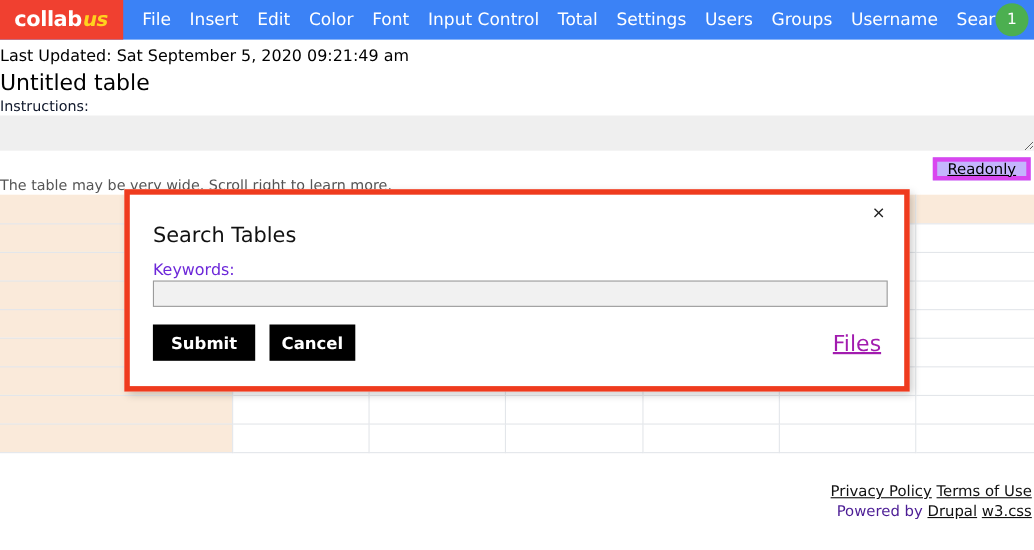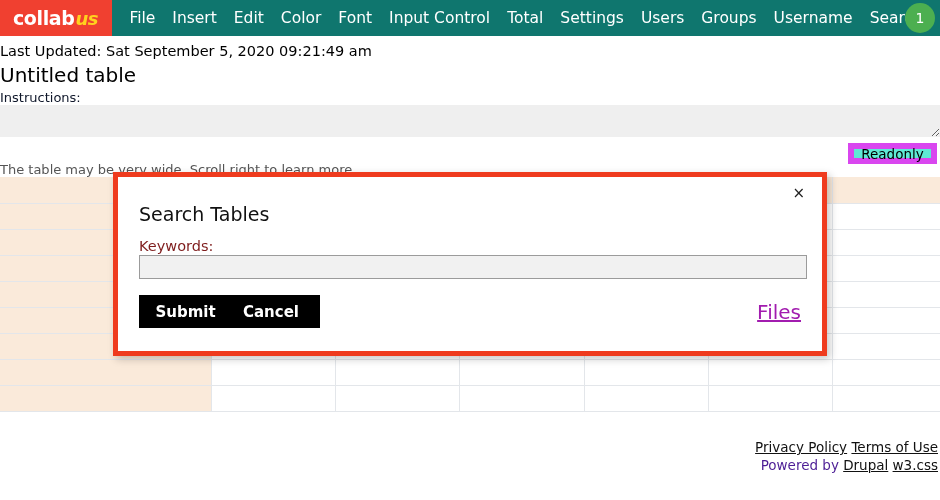--- a/index.html
+++ b/index.html
@@ -8,21 +8,21 @@
     width: 940px; height: 500px;
     background: #ffffff;
     font-family: "DejaVu Sans", "Liberation Sans", sans-serif;
     overflow: hidden;
   }
   #page { position: relative; width: 940px; height: 500px; background: #fff; }
 
   
   .menubar {
     position: absolute; left: 0; top: 0; width: 940px; height: 36px;
-    background: #0f766e; display: flex; align-items: stretch;
+    background: #3b82f6; display: flex; align-items: stretch;
   }
   .logo {
     background: #f04030; color: #fff; display: flex; align-items: center;
     padding: 0 14px 0 13px; height: 36px;
   }
   .logo-main { font-size: 19px; font-weight: bold; letter-spacing: -0.4px; color:#fff; }
   .logo-sub  { font-size: 18px; font-weight: bold; font-style: italic; color: #ffd21e;
                letter-spacing: -0.5px; margin-left: 1px; }
   .menu-items { display: flex; align-items: center; height: 36px; padding-left: 9px; }
   .menu-item {
@@ -38,22 +38,22 @@
   
   .last-updated { position: absolute; left: 0; top: 43px; font-size: 14.5px; color: #000; }
   .table-title  { position: absolute; left: 0; top: 63px; font-size: 20px; color: #000; }
   .instr-label  { position: absolute; left: 0; top: 90px; font-size: 13px; color: #0f172a; }
   .instr-box {
     position: absolute; left: 0; top: 105px; width: 940px; height: 32px;
     background: #efefef; border: none;
   }
   .readonly-btn {
     position: absolute; right: 3px; top: 143px; width: 89px; height: 21px;
-    background: #5eead4; border: 6px solid #d946ef; font-size: 13.5px; color: #000;
-    display: flex; align-items: center; justify-content: center; cursor: pointer;
+    background: #c4b5fd; border: 4px solid #d946ef; font-size: 13.5px; color: #000;
+    display: flex; align-items: center; justify-content: center; cursor: pointer; text-decoration: underline;
   }
   .wide-note { position: absolute; left: 0; top: 162px; font-size: 13px; color: #555; }
 
   
   .grid { position: absolute; left: 0; top: 177px; width: 940px; height: 239px; }
   .grid table { border-collapse: collapse; width: 940px; table-layout: fixed; }
   .grid td { height: 26px; border-bottom: 1px solid #e3e6ea; border-right: 1px solid #e3e6ea; }
   .grid tr td:first-child { background: #faeada; border-right: 1px solid #e3e6ea; }
   .grid tr:first-child td { background: #faeada; }
   .grid td.c0 { width: 211px; }
@@ -64,34 +64,34 @@
   .modal {
     position: absolute; left: 113px; top: 172px; width: 714px; height: 184px;
     background: #fff; border: 5px solid #ef3b1e; z-index: 50;
     box-shadow: 3px 3px 8px rgba(0,0,0,0.22);
   }
   .modal-close {
     position: absolute; right: 12px; top: 6px; font-size: 15px; color: #222;
     cursor: pointer; padding: 3px 5px; line-height: 1;
   }
   .modal-title { position: absolute; left: 21px; top: 26px; font-size: 19px; color: #111; }
-  .modal-field-label { position: absolute; left: 21px; top: 61px; font-size: 14.5px; color: #7f1d1d; }
+  .modal-field-label { position: absolute; left: 21px; top: 61px; font-size: 14.5px; color: #6d28d9; }
   .modal-input {
     position: absolute; left: 21px; top: 78px; width: 668px; height: 24px;
     background: #f1f1f1; border: 1px solid #9b9b9b; font-size: 13px;
     padding: 0 5px; color: #000; font-family: "DejaVu Sans","Liberation Sans",sans-serif;
   }
   .modal-btn {
     position: absolute; top: 118px; height: 33px; background: #000; color: #fff;
     border: none; font-size: 15px; font-weight: bold; cursor: pointer;
     font-family: "DejaVu Sans","Liberation Sans",sans-serif;
     display: flex; align-items: center; justify-content: center;
   }
   .btn-submit { left: 21px; width: 93px; }
-  .btn-cancel { left: 104px; width: 98px; text-align: center; }
+  .btn-cancel { left: 127px; width: 78px; text-align: center; }
   .files-link {
     position: absolute; right: 21px; top: 123px; font-size: 20px; color: #a21caf;
     text-decoration: underline; cursor: pointer;
   }
 
   
   .footer { position: absolute; right: 2px; top: 438px; text-align: right; }
   .footer-row { font-size: 13.5px; color: #111; line-height: 18px; }
   .footer-row a { color: #111; text-decoration: underline; cursor: pointer; }
   .footer-plain { color: #4c1d95; }

